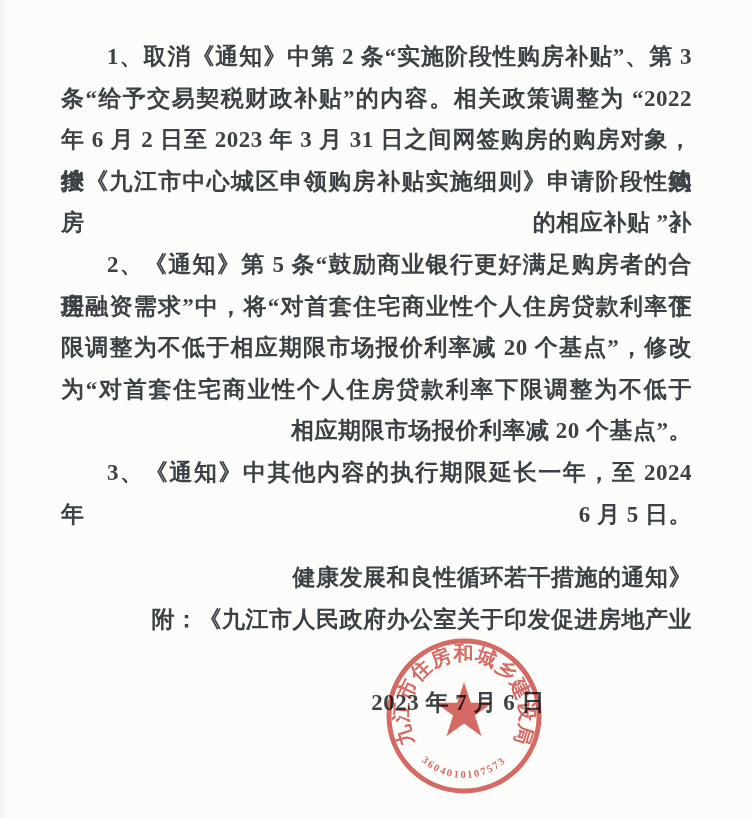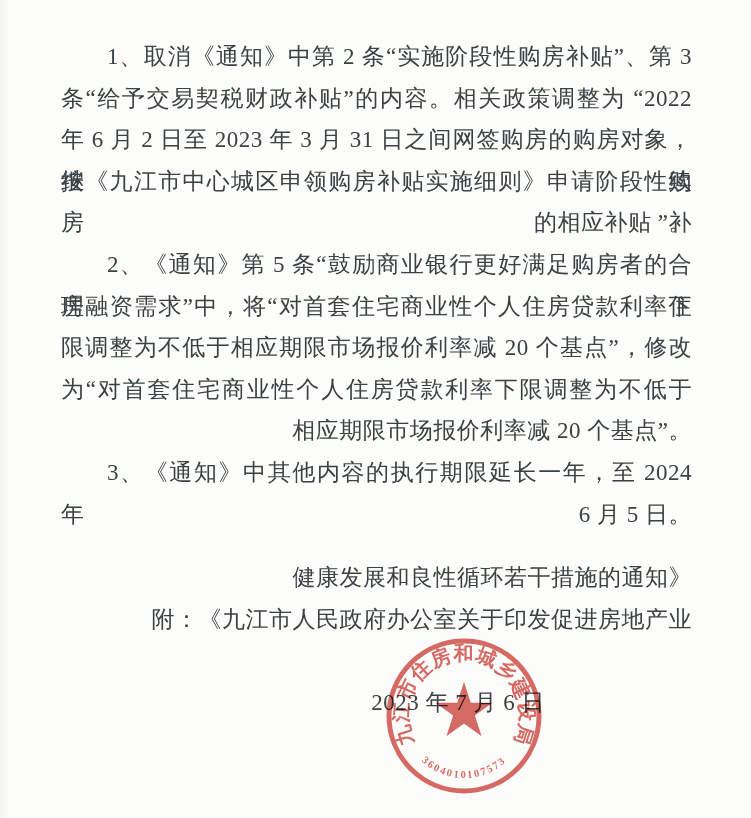--- a/index.html
+++ b/index.html
@@ -17,20 +17,21 @@
     background: linear-gradient(90deg, #f3f3f1 0px, #fcfcfb 10px);
     font-family: "Liberation Serif", "DejaVu Serif", serif;
     color: #3b4144;
     font-size: 23px;
   }
   .doc {
     position: absolute;
     left: 61px;
     top: 36px;
     width: 631px;
+    font-weight: bold;
   }
   .para { margin: 0; padding: 0; }
   .line {
     height: 41.6px;
     line-height: 41.6px;
     white-space: nowrap;
     letter-spacing: 0.5px;
     text-align: right;
   }
   .line.justify {

